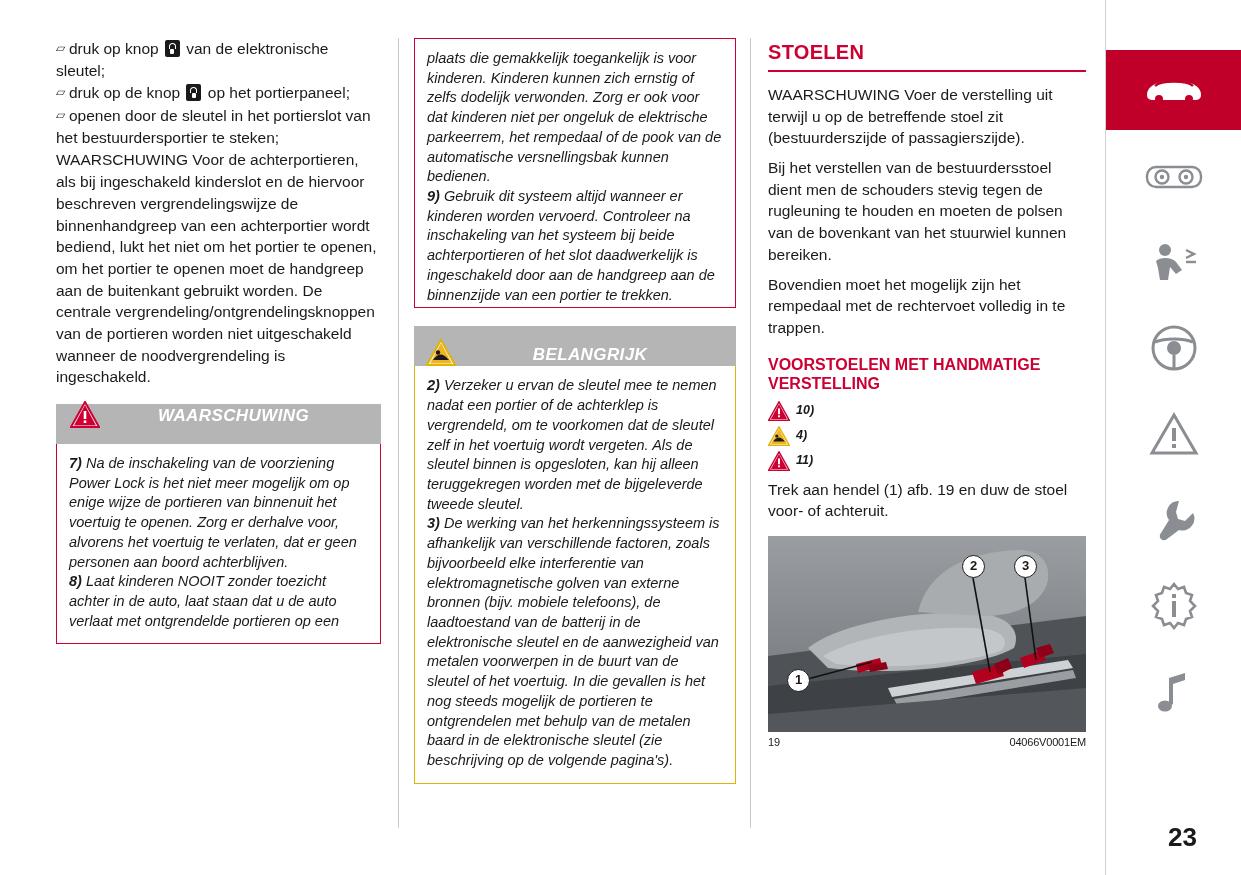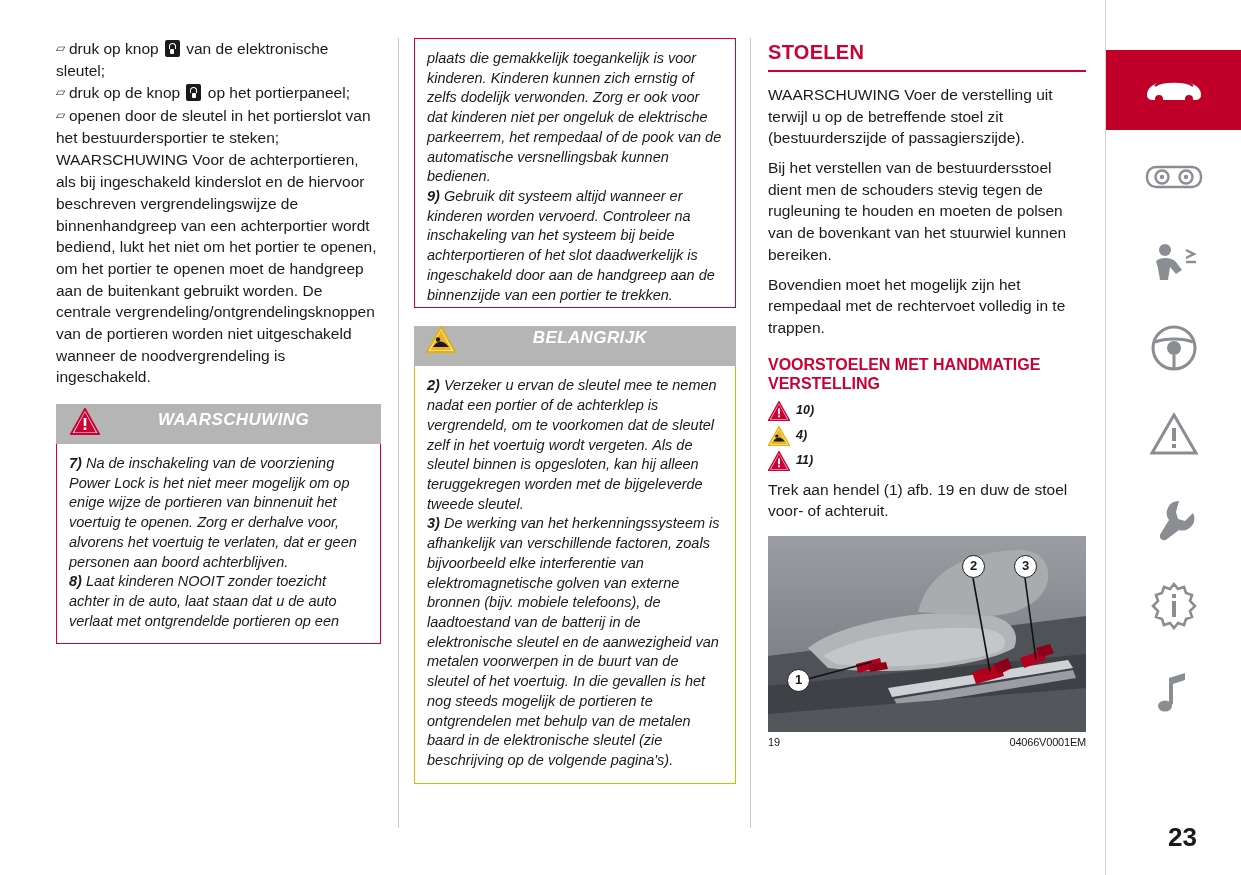--- a/index.html
+++ b/index.html
@@ -86,22 +86,22 @@
     width: 4px; height: 5px;
     background: #fff;
     border-radius: 1px;
   }
 
   
   .warn-header {
     background: #b5b5b5;
     height: 40px;
     display: flex;
-    align-items: flex-start;
-    padding: 4px 14px;
+    align-items: flex-end;
+    padding: 16px 14px;
     box-sizing: border-box;
     margin-top: 16px;
   }
   .warn-header .title {
     flex: 1;
     text-align: center;
     font-style: italic;
     font-weight: bold;
     color: #ffffff;
     font-size: 17px;
@@ -115,21 +115,21 @@
     font-size: 14.5px;
     line-height: 1.36;
     box-sizing: border-box;
   }
   .warn-body b { font-style: italic; }
 
   .imp-header {
     background: #b5b5b5;
     height: 40px;
     display: flex;
-    align-items: flex-start;
+    align-items: flex-end;
     padding: 0 12px;
     box-sizing: border-box;
     margin-top: 18px;
   }
   .imp-header .title {
     flex: 1;
     text-align: center;
     font-style: italic;
     font-weight: bold;
     color: #ffffff;

